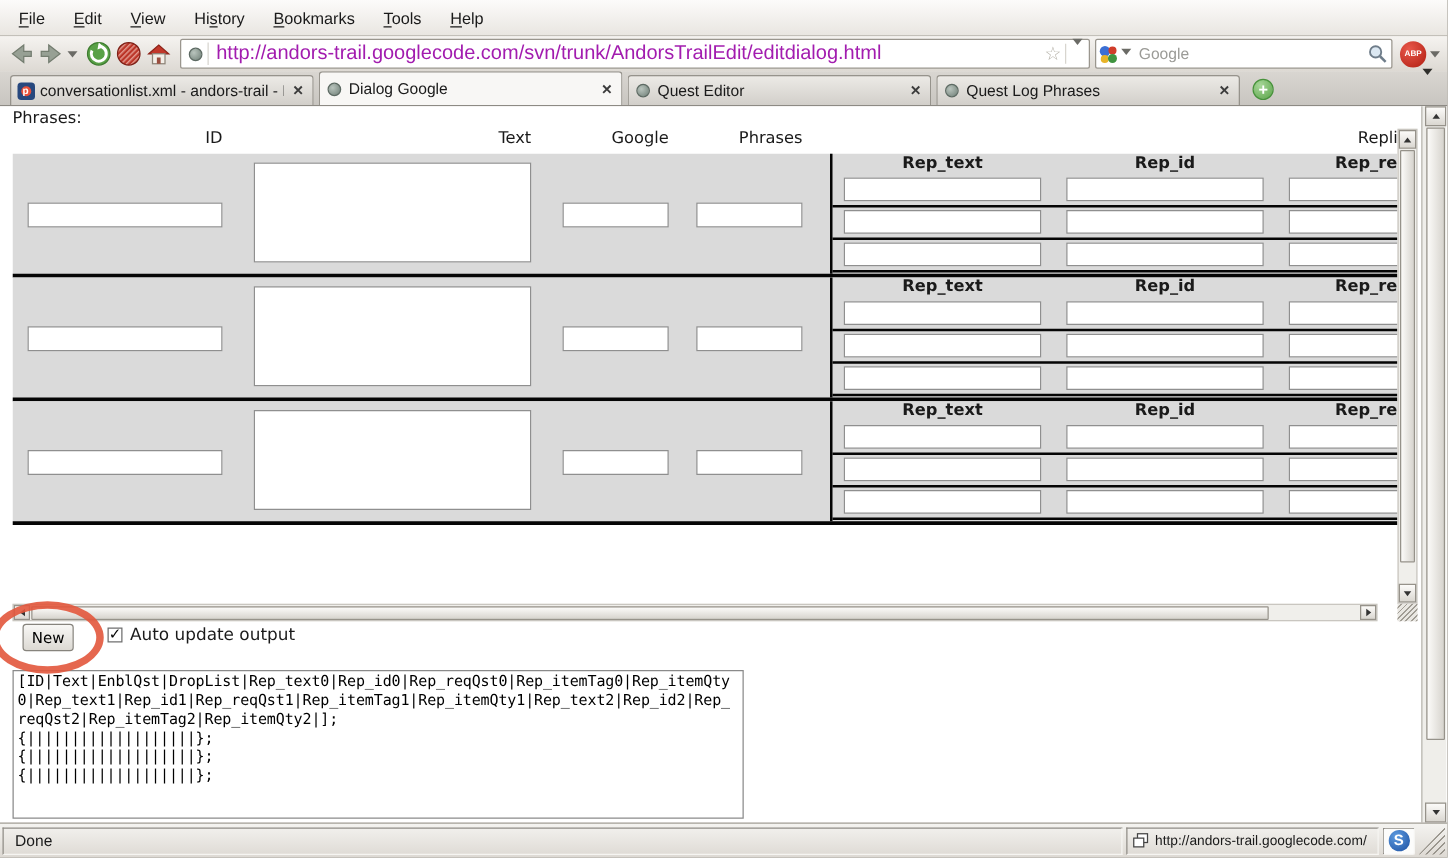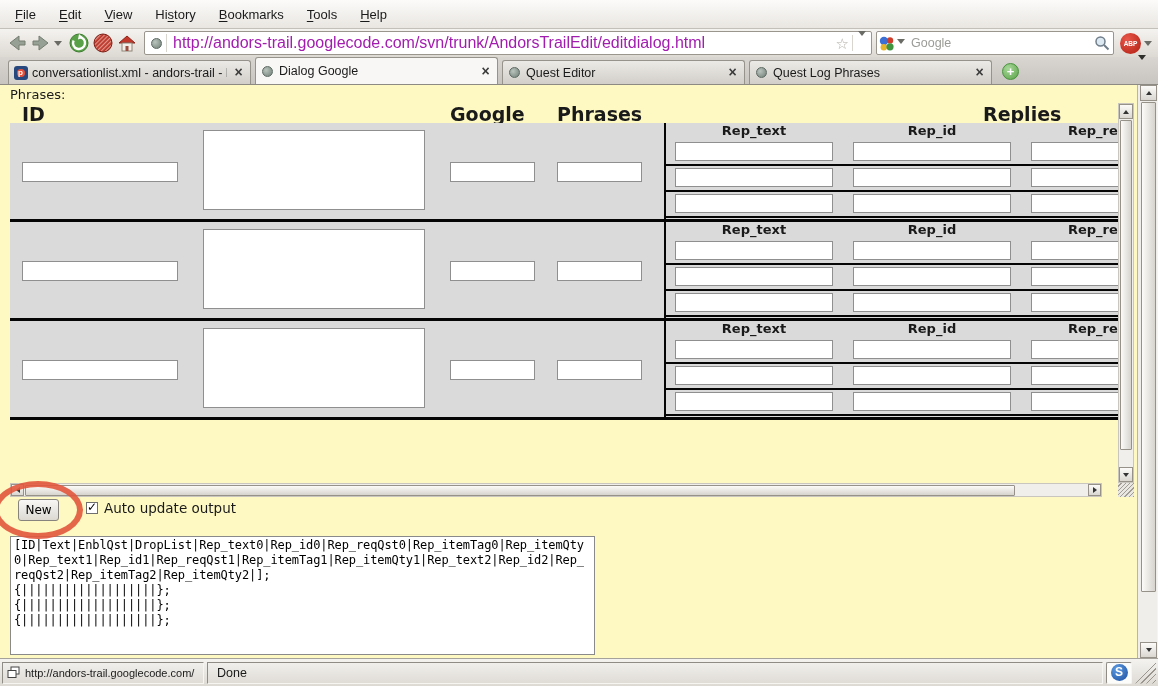--- a/index.html
+++ b/index.html
@@ -50,26 +50,26 @@
   .gcode-fav{width:14px;height:14px;border-radius:3px;background:#27487e;position:relative;}
   .gcode-fav::after{content:"p";position:absolute;left:3px;top:0px;width:8px;height:8px;border-radius:50%;
         background:#e8503a;color:#fff;font-size:8px;font-weight:bold;line-height:8px;text-align:center;top:3px;}
   .newtab-btn{width:17px;height:17px;border-radius:50%;margin:0 0 4px 6px;flex:none;
         background:radial-gradient(circle at 35% 30%,#a8d79a,#5aa448);border:1px solid #47923b;
         color:#fff;font-weight:bold;font-size:13px;line-height:15px;text-align:center;box-sizing:border-box;}
   .alltabs{margin-left:auto;margin-right:12px;margin-bottom:9px;}
   .alltabs .drop-tri{border-top-color:#2f2f2c;margin:0;}
 
   
-  .content{position:absolute;left:0;top:85px;width:1158px;height:573px;background:#fef9c3;
+  .content{position:absolute;left:0;top:85px;width:1158px;height:573px;background:#ffffff;
            font-family:"DejaVu Sans",sans-serif;}
   .phrases-label{position:absolute;left:10px;top:2px;font-size:13px;}
   .tviewport{position:absolute;left:10px;top:18px;width:1124px;height:394px;}
   .tclip{position:absolute;left:0;top:0;width:1108px;height:380px;overflow:hidden;}
-  .col-head{position:absolute;top:0;height:18px;font-weight:bold;font-size:19px;text-align:left;}
+  .col-head{position:absolute;top:0;height:18px;font-weight:normal;font-size:13px;text-align:right;}
   .h-id{left:12px;width:156px;} .h-text{left:193px;width:222px;}
   .h-enbl{left:440px;width:85px;} .h-drop{left:547px;width:85px;} .h-replies{left:973px;width:150px;}
   .tbody{position:absolute;left:0;top:20px;width:1180px;}
   .phrase-block{position:relative;height:96px;background:#dadada;border-bottom:3px solid #050505;width:1180px;}
   .pb-input{position:absolute;height:20px;border:1px solid #8f8f8f;background:#fff;box-sizing:border-box;font-size:12px;padding:0 3px;font-family:"DejaVu Sans",sans-serif;}
   .pb-id{left:12px;top:39px;width:156px;}
   .pb-text{position:absolute;left:193px;top:7px;width:222px;height:80px;border:1px solid #8f8f8f;resize:none;box-sizing:border-box;font-size:12px;font-family:"DejaVu Sans",sans-serif;}
   .pb-enbl{left:440px;top:39px;width:85px;}
   .pb-drop{left:547px;top:39px;width:85px;}
   .pb-replies{position:absolute;left:654px;top:0;width:526px;height:96px;border-left:2px solid #050505;box-sizing:border-box;}
@@ -241,20 +241,21 @@
     <span class="newtab-btn">+</span>
     <span class="alltabs"><span class="drop-tri"></span></span>
   </div>
 
   <div class="content">
     <div class="phrases-label">Phrases:</div>
 
     <div class="tviewport">
       <div class="tclip">
         <div class="col-head h-id">ID</div>
+        <div class="col-head h-text">Text</div>
         <div class="col-head h-enbl">Google</div>
         <div class="col-head h-drop">Phrases</div>
         <div class="col-head h-replies">Replies</div>
         <div class="tbody">
             <div class="phrase-block">
               <input class="pb-input pb-id" style="">
               <textarea class="pb-text" style=""></textarea>
               <input class="pb-input pb-enbl" style="">
               <input class="pb-input pb-drop" style="">
               <div class="pb-replies">
@@ -376,26 +377,26 @@
           <span class="t-up"></span>
         </span>
       <span class="sthumb-v" style="left:3px;top:17px;height:490px;width:15px;"></span>
       <span class="sbtn" style="left:2px;bottom:0;width:17px;height:16px;">
           <span class="t-dn"></span>
         </span>
     </div>
   </div>
 
   <div class="statusbar">
+    <div class="panel p-status">Done</div>
     <div class="panel p-url">
       <svg width="14" height="13">
           <rect x="4" y="1" width="8" height="7" fill="#fff" stroke="#444"></rect>
           <rect x="1" y="4.5" width="8" height="7" fill="#fff" stroke="#444"></rect>
         </svg>
       <span>http://andors-trail.googlecode.com/</span>
     </div>
-    <div class="panel p-status">Done</div>
     <div class="panel p-s">
       <span class="s-badge">S</span>
     </div>
     <div class="grip"></div>
   </div>
 </div>
 
 </body></html>

